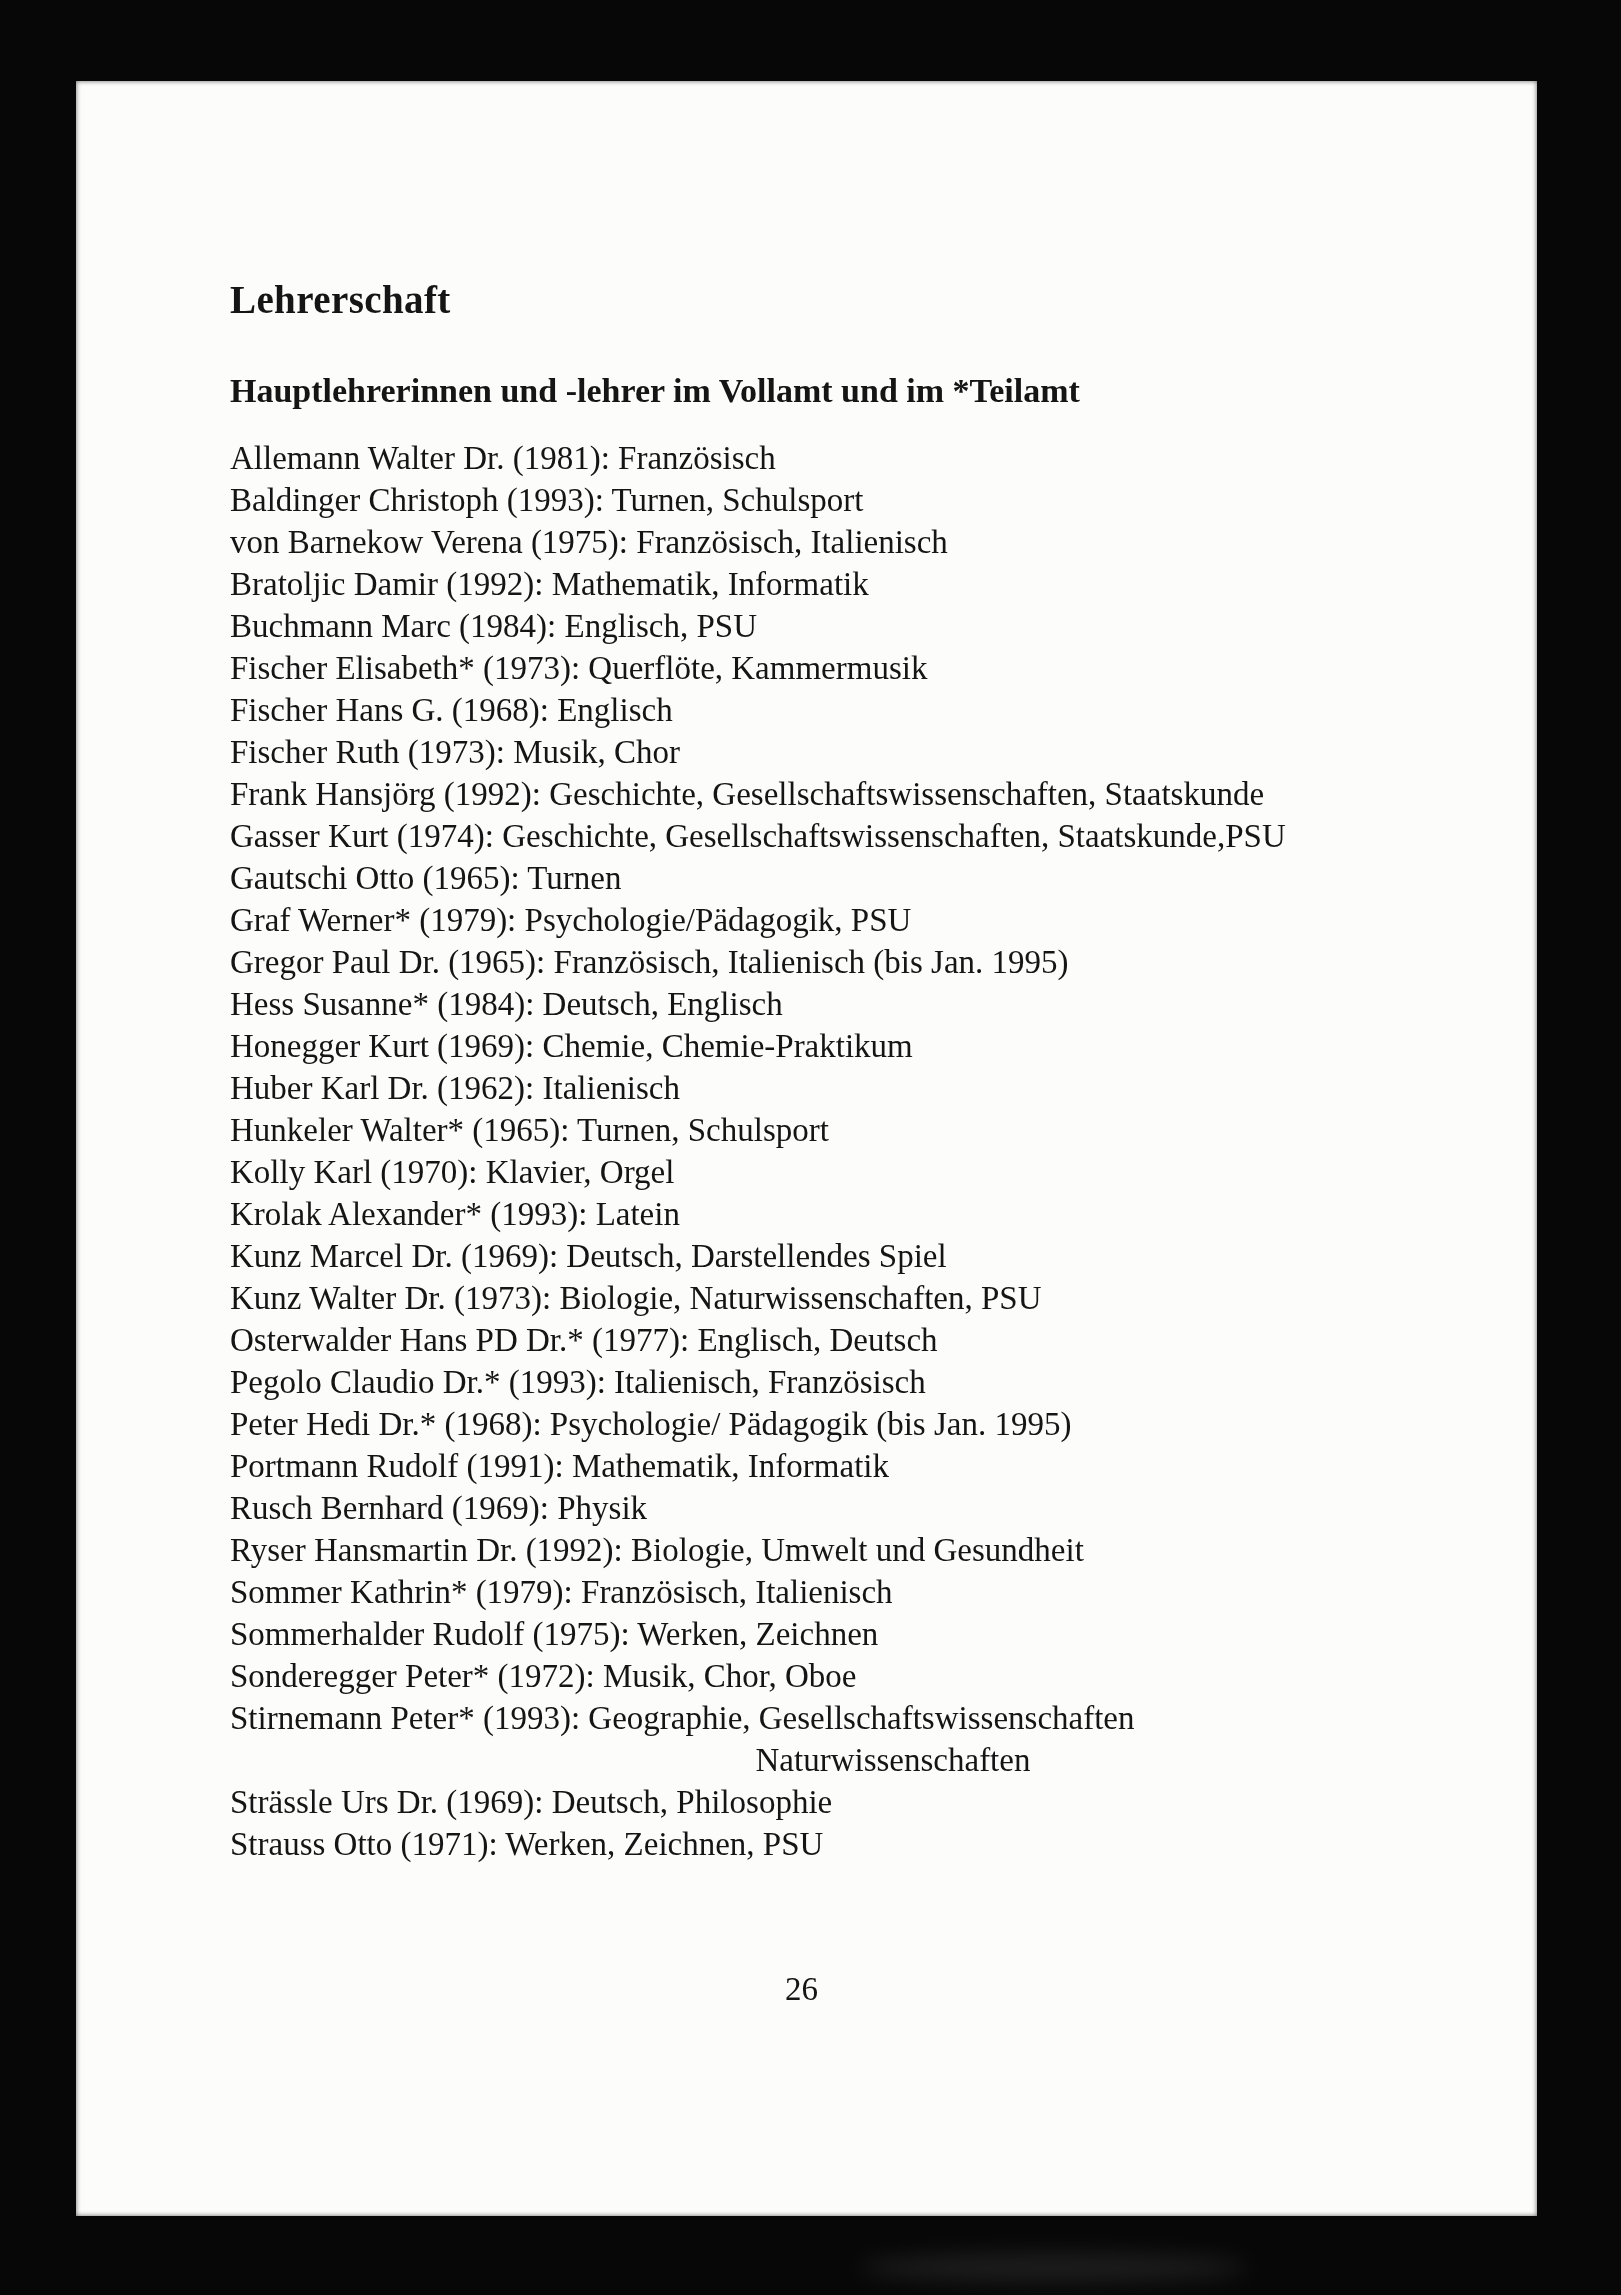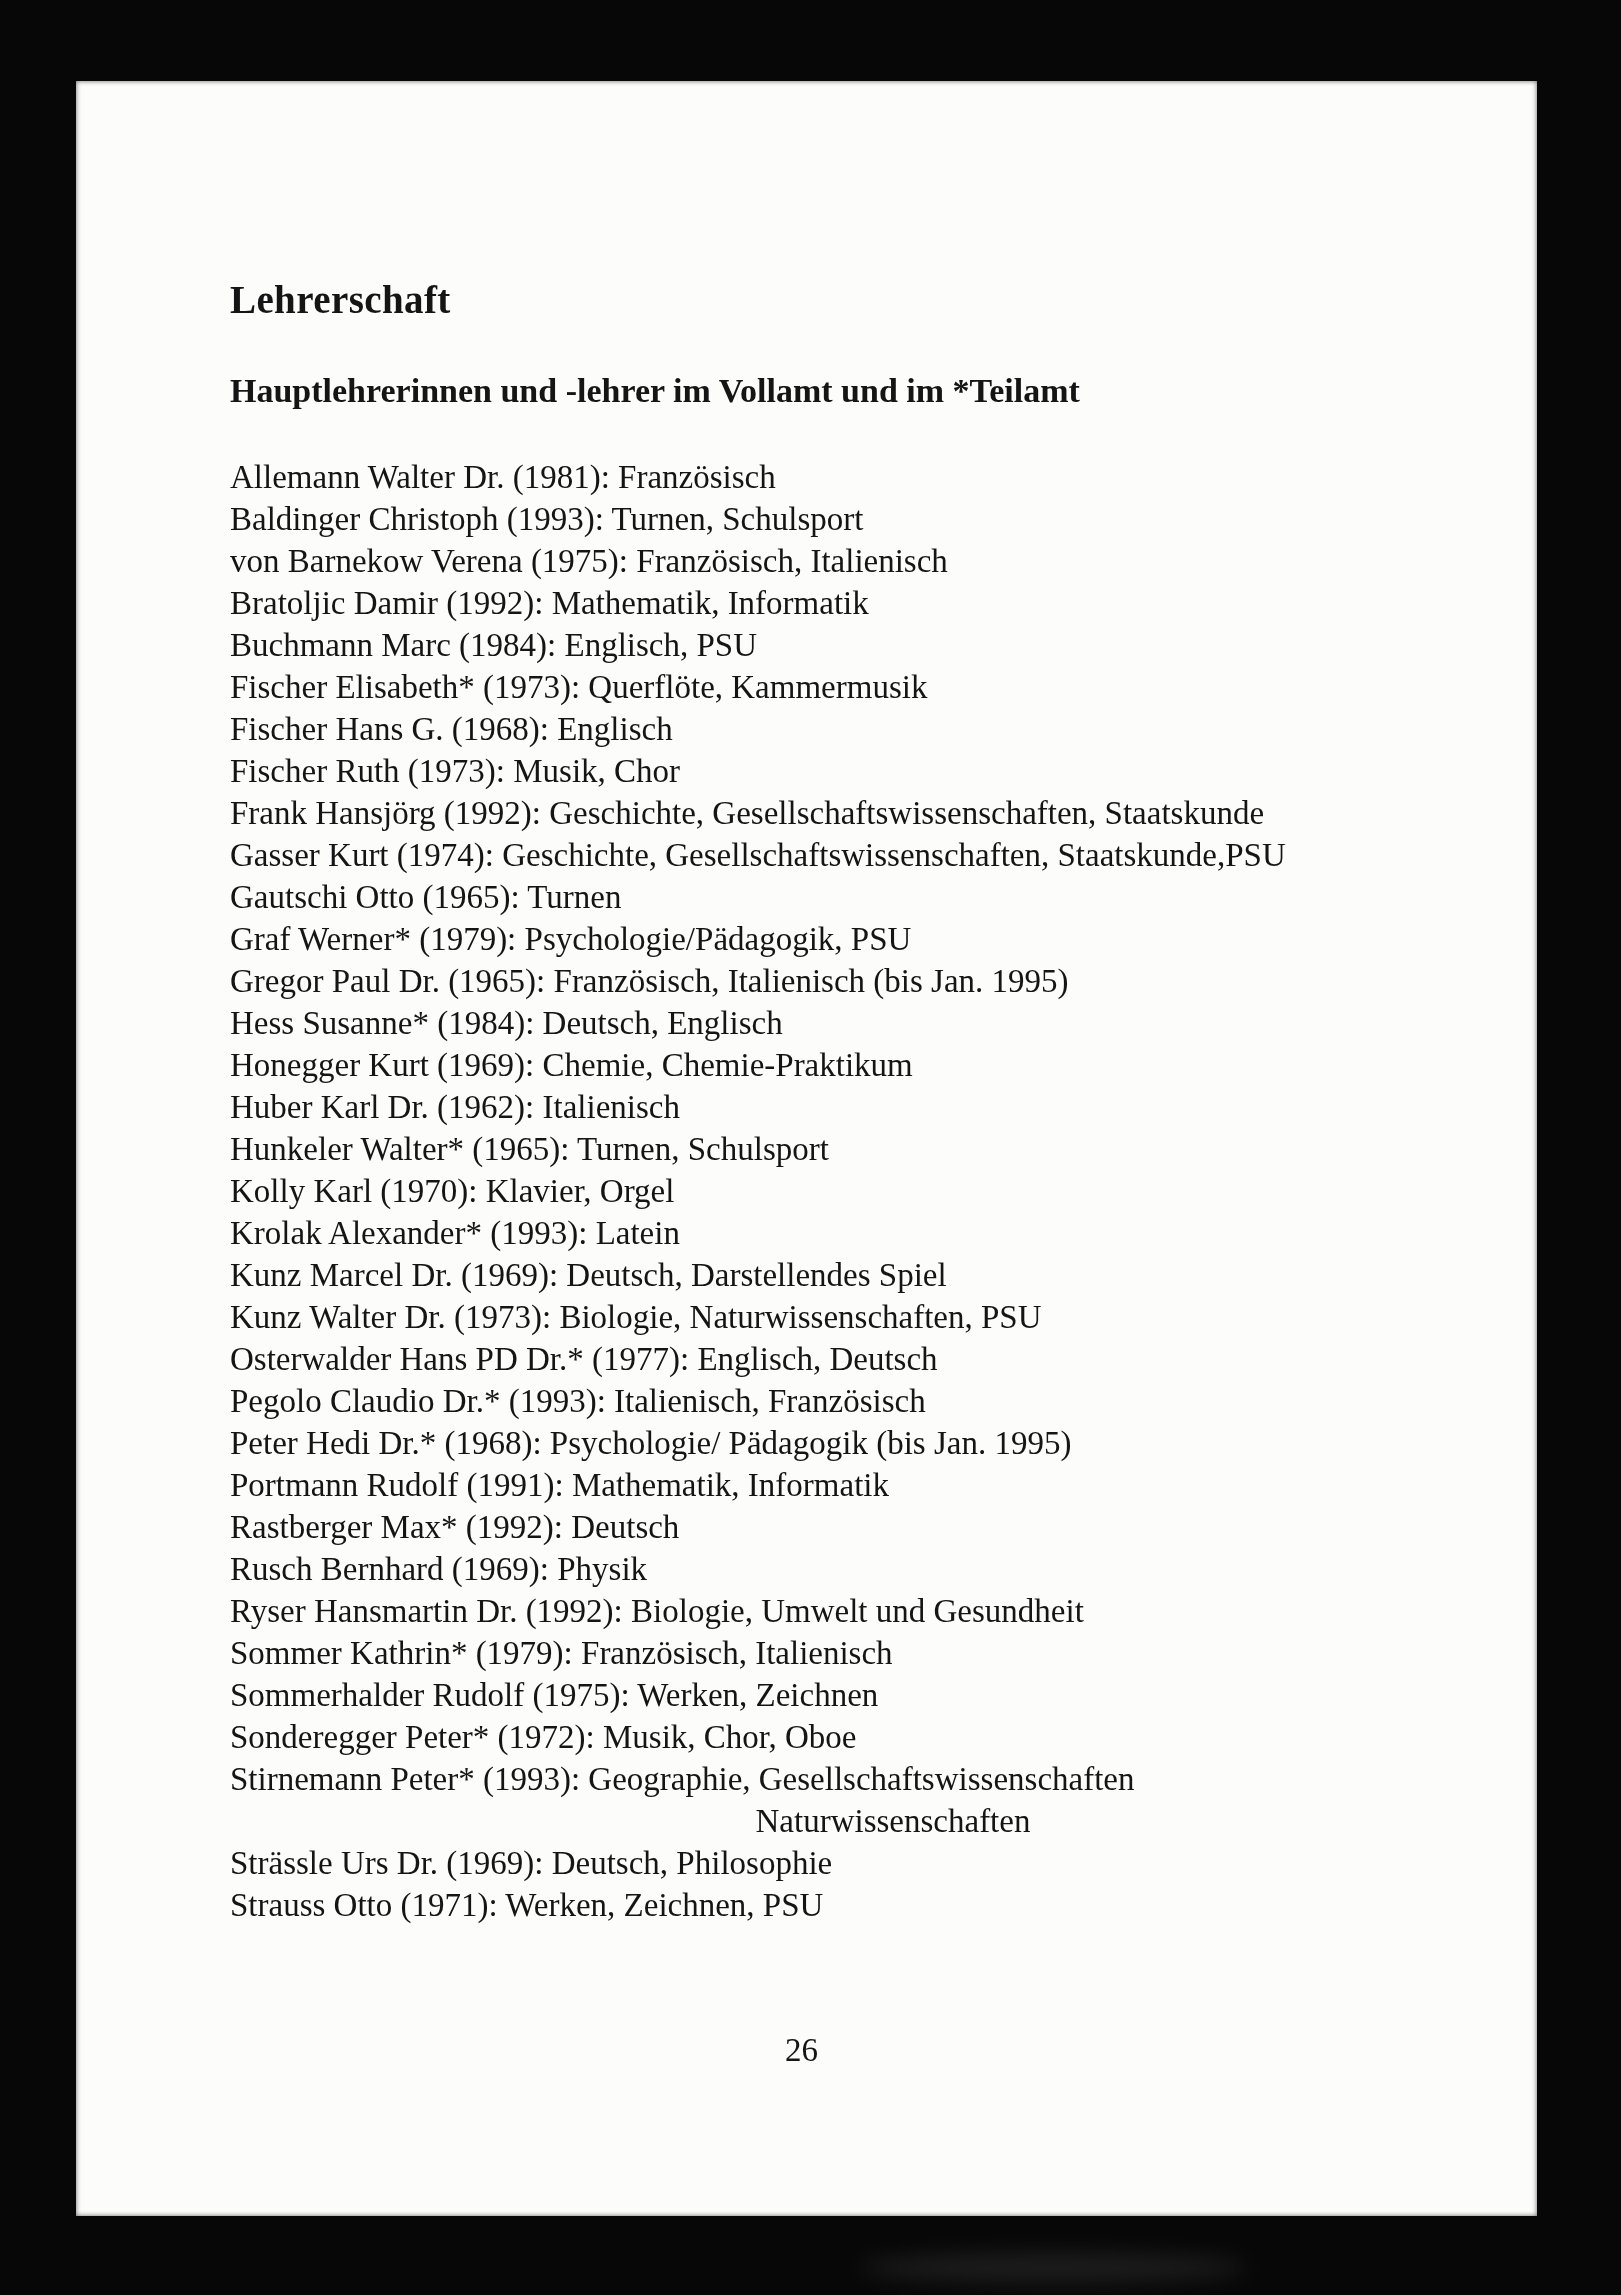--- a/index.html
+++ b/index.html
@@ -37,21 +37,21 @@
     font-weight: bold;
     letter-spacing: 0.4px;
   }
   .doc-subtitle {
     margin: 48px 0 0 0;
     font-size: 34px;
     line-height: 41px;
     font-weight: bold;
   }
   .teacher-list {
-    margin-top: 45px;
+    margin-top: 26px;
     font-size: 33px;
     line-height: 42px;
     font-weight: normal;
   }
   .entry {
     white-space: nowrap;
   }
   .entry.indent {
     padding-left: 62px;
     text-align: center;
@@ -101,21 +101,20 @@
         <div class="entry">Huber Karl Dr. (1962): Italienisch</div>
         <div class="entry">Hunkeler Walter* (1965): Turnen, Schulsport</div>
         <div class="entry">Kolly Karl (1970): Klavier, Orgel</div>
         <div class="entry">Krolak Alexander* (1993): Latein</div>
         <div class="entry">Kunz Marcel Dr. (1969): Deutsch, Darstellendes Spiel</div>
         <div class="entry">Kunz Walter Dr. (1973): Biologie, Naturwissenschaften, PSU</div>
         <div class="entry">Osterwalder Hans PD Dr.* (1977): Englisch, Deutsch</div>
         <div class="entry">Pegolo Claudio Dr.* (1993): Italienisch, Französisch</div>
         <div class="entry">Peter Hedi Dr.* (1968): Psychologie/ Pädagogik (bis Jan. 1995)</div>
         <div class="entry">Portmann Rudolf (1991): Mathematik, Informatik</div>
-        <div class="entry">Rastberger Max* (1992): Deutsch</div>
         <div class="entry">Rusch Bernhard (1969): Physik</div>
         <div class="entry">Ryser Hansmartin Dr. (1992): Biologie, Umwelt und Gesundheit</div>
         <div class="entry">Sommer Kathrin* (1979): Französisch, Italienisch</div>
         <div class="entry">Sommerhalder Rudolf (1975): Werken, Zeichnen</div>
         <div class="entry">Sonderegger Peter* (1972): Musik, Chor, Oboe</div>
         <div class="entry">Stirnemann Peter* (1993): Geographie, Gesellschaftswissenschaften</div>
         <div class="entry indent">Naturwissenschaften</div>
         <div class="entry">Strässle Urs Dr. (1969): Deutsch, Philosophie</div>
         <div class="entry">Strauss Otto (1971): Werken, Zeichnen, PSU</div>
       </div>

